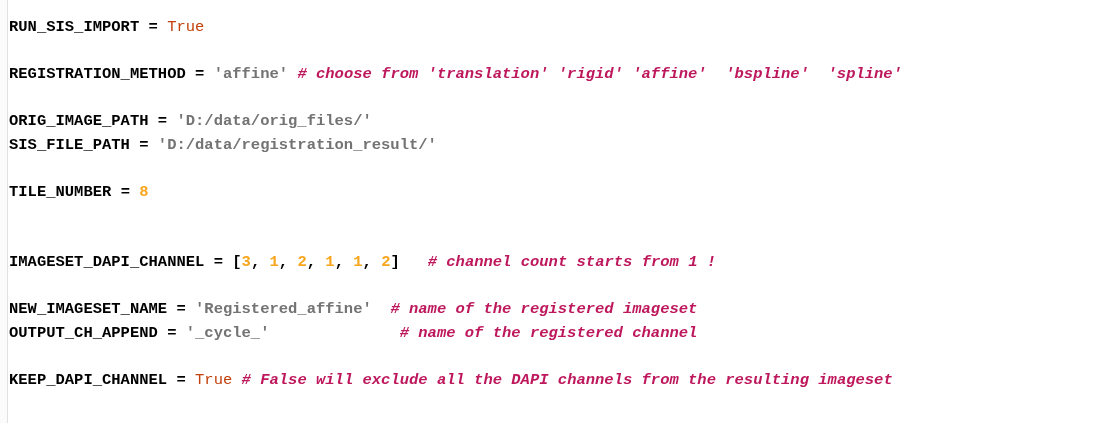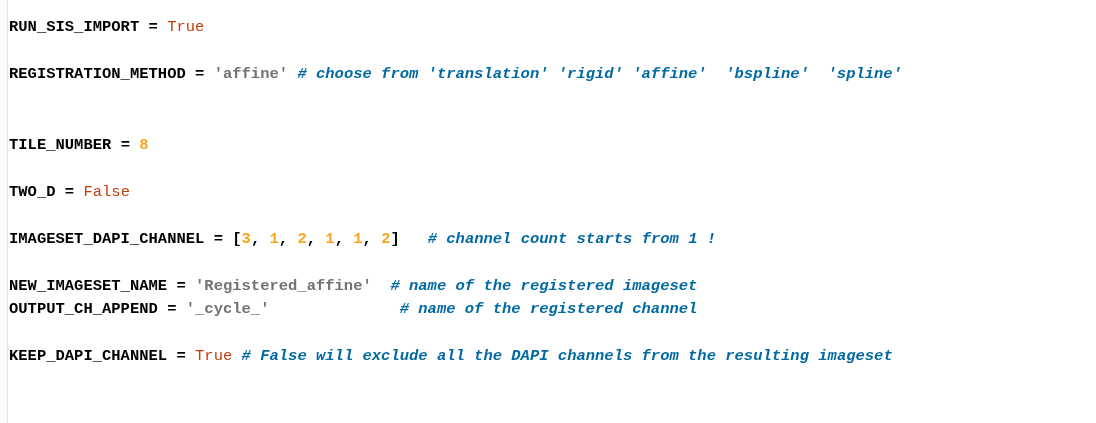--- a/index.html
+++ b/index.html
@@ -56,36 +56,37 @@
     height: 23.5px;
   }
 
   
   .tok-name   { color: #000000; font-weight: bold; text-align: right; }
   .tok-op     { color: #000000; font-weight: bold; }
   .tok-punct  { color: #000000; font-weight: bold; }
   .tok-kw     { color: #c2410c; font-weight: normal; }
   .tok-str    { color: #737373; font-weight: bold; }
   .tok-num    { color: #f7a61e; font-weight: bold; }
-  .tok-comment{ color: #0369a1; font-weight: bold; font-style: italic; }
+  .tok-comment{ color: #be185d; font-weight: bold; font-style: italic; }
 </style>
 </head>
 <body>
 
 <div id="editor">
   <div class="gutter-strip"></div>
   <div class="code-area">
       <div class="line"><span class="tok-name">RUN_SIS_IMPORT</span><span class="tok-op"> = </span><span class="tok-kw">True</span></div>
       <div class="line blank"></div>
       <div class="line"><span class="tok-name">REGISTRATION_METHOD</span><span class="tok-op"> = </span><span class="tok-str">'affine'</span><span class="tok-op"> </span><span class="tok-comment"># choose from 'translation' 'rigid' 'affine'  'bspline'  'spline'</span></div>
       <div class="line blank"></div>
+      <div class="line"><span class="tok-name">ORIG_IMAGE_PATH</span><span class="tok-op"> = </span><span class="tok-str">'D:/data/orig_files/'</span></div>
+      <div class="line"><span class="tok-name">SIS_FILE_PATH</span><span class="tok-op"> = </span><span class="tok-str">'D:/data/registration_result/'</span></div>
       <div class="line blank"></div>
       <div class="line"><span class="tok-name">TILE_NUMBER</span><span class="tok-op"> = </span><span class="tok-num">8</span></div>
       <div class="line blank"></div>
-      <div class="line"><span class="tok-name">TWO_D</span><span class="tok-op"> = </span><span class="tok-kw">False</span></div>
       <div class="line blank"></div>
       <div class="line"><span class="tok-name">IMAGESET_DAPI_CHANNEL</span><span class="tok-op"> = </span><span class="tok-punct">[</span><span class="tok-num">3</span><span class="tok-punct">, </span><span class="tok-num">1</span><span class="tok-punct">, </span><span class="tok-num">2</span><span class="tok-punct">, </span><span class="tok-num">1</span><span class="tok-punct">, </span><span class="tok-num">1</span><span class="tok-punct">, </span><span class="tok-num">2</span><span class="tok-punct">]</span><span class="tok-op">   </span><span class="tok-comment"># channel count starts from 1 !</span></div>
       <div class="line blank"></div>
       <div class="line"><span class="tok-name">NEW_IMAGESET_NAME</span><span class="tok-op"> = </span><span class="tok-str">'Registered_affine'</span><span class="tok-op">  </span><span class="tok-comment"># name of the registered imageset</span></div>
       <div class="line"><span class="tok-name">OUTPUT_CH_APPEND</span><span class="tok-op"> = </span><span class="tok-str">'_cycle_'</span><span class="tok-op">              </span><span class="tok-comment"># name of the registered channel</span></div>
       <div class="line blank"></div>
       <div class="line"><span class="tok-name">KEEP_DAPI_CHANNEL</span><span class="tok-op"> = </span><span class="tok-kw">True</span><span class="tok-op"> </span><span class="tok-comment"># False will exclude all the DAPI channels from the resulting imageset</span></div>
     </div>
 </div>
 

